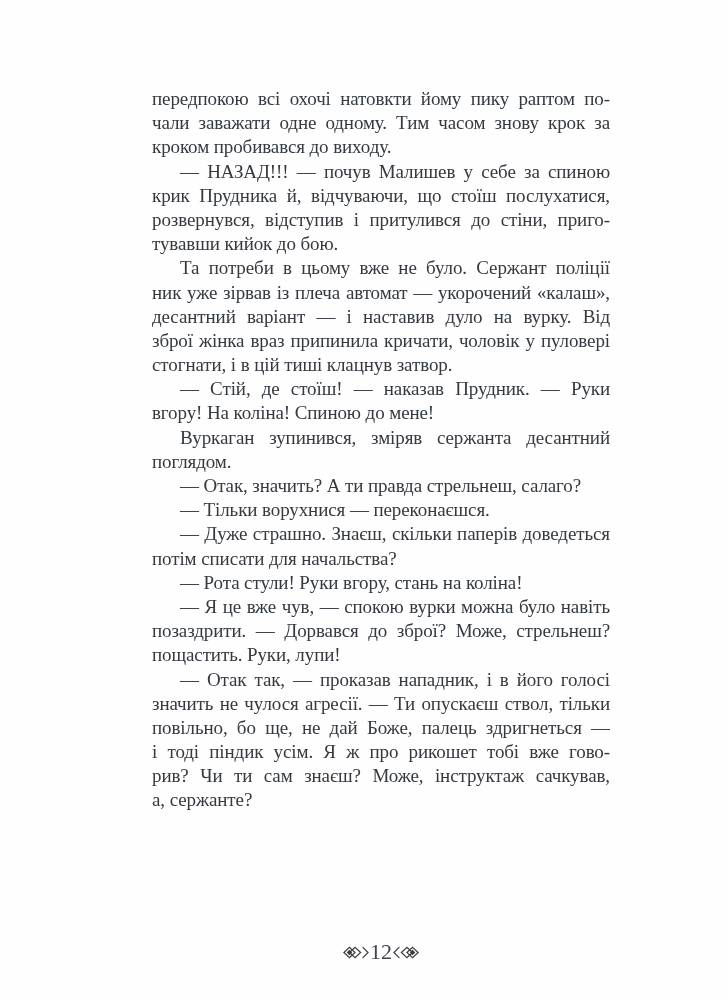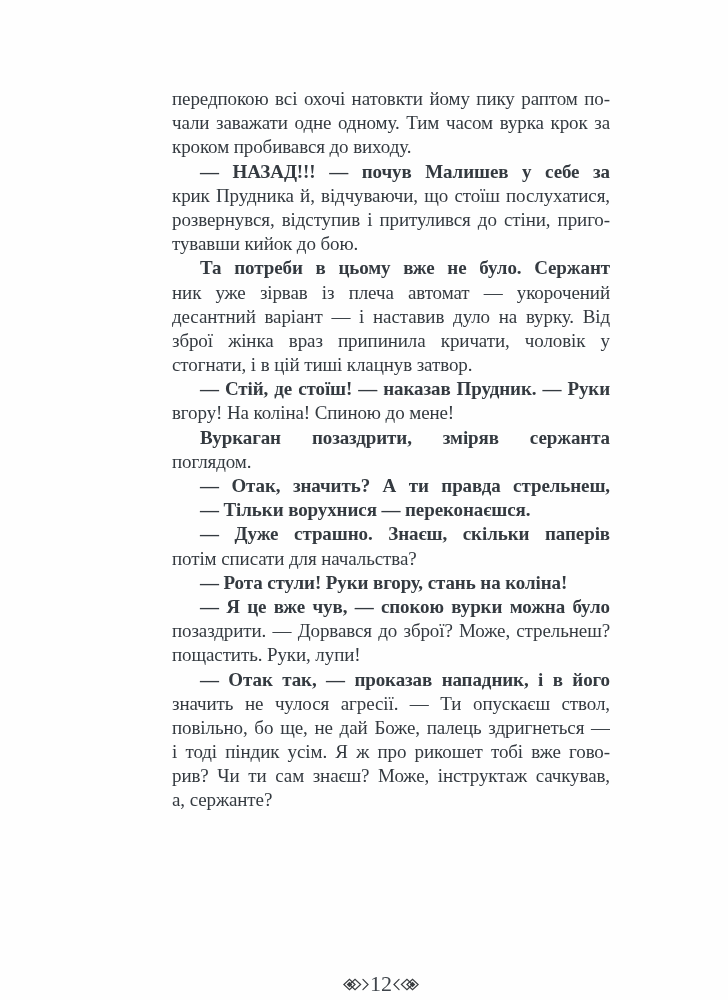--- a/index.html
+++ b/index.html
@@ -30,39 +30,36 @@
     letter-spacing: -0.1px;
     color: #343a40;
   }
   .line {
     height: 24.2px;
     overflow: hidden;
     text-align: justify;
     text-align-last: justify;
     white-space: normal;
     hyphens: none;
-    margin-left: 20px;
   }
   .line.last {
     text-align-last: left;
   }
   .line.indent {
     text-indent: 28px;
-    font-weight: bold;
   }
   .footer {
     position: absolute;
     left: 152px;
     top: 939px;
     width: 458px;
     height: 26px;
     display: flex;
     justify-content: center;
     align-items: center;
-    margin-top: 32px;
   }
   .page-number {
     font-size: 22px;
     line-height: 26px;
     color: #3e444a;
   }
   .ornament {
     width: 29px;
     height: 13px;
     display: block;
@@ -82,34 +79,34 @@
     stroke: none;
   }
 </style>
 </head>
 <body>
 
 <div class="page">
 
   <div class="text-block">
       <div class="line">передпокою всі охочі натовкти йому пику раптом по-</div>
-      <div class="line">чали заважати одне одному. Тим часом вурка крок за</div>
+      <div class="line">чали заважати одне одному. Тим часом знову крок за</div>
       <div class="line last">кроком пробивався до виходу.</div>
       <div class="line indent">— НАЗАД!!! — почув Малишев у себе за спиною</div>
       <div class="line">крик Прудника й, відчуваючи, що стоїш послухатися,</div>
       <div class="line">розвернувся, відступив і притулився до стіни, приго-</div>
       <div class="line last">тувавши кийок до бою.</div>
       <div class="line indent">Та потреби в цьому вже не було. Сержант поліції Пруд-</div>
       <div class="line">ник уже зірвав із плеча автомат — укорочений «калаш»,</div>
       <div class="line">десантний варіант — і наставив дуло на вурку. Від вигляду</div>
       <div class="line">зброї жінка враз припинила кричати, чоловік у пуловері —</div>
       <div class="line last">стогнати, і в цій тиші клацнув затвор.</div>
       <div class="line indent">— Стій, де стоїш! — наказав Прудник. — Руки</div>
       <div class="line last">вгору! На коліна! Спиною до мене!</div>
-      <div class="line indent">Вуркаган позаздрити, зміряв сержанта глузливим</div>
+      <div class="line indent">Вуркаган зупинився, зміряв сержанта десантний</div>
       <div class="line last">поглядом.</div>
       <div class="line indent last">— Отак, значить? А ти правда стрельнеш, салаго?</div>
       <div class="line indent last">— Тільки ворухнися — переконаєшся.</div>
       <div class="line indent">— Дуже страшно. Знаєш, скільки паперів доведеться</div>
       <div class="line last">потім списати для начальства?</div>
       <div class="line indent last">— Рота стули! Руки вгору, стань на коліна!</div>
       <div class="line indent">— Я це вже чув, — спокою вурки можна було навіть</div>
       <div class="line">позаздрити. — Дорвався до зброї? Може, стрельнеш?</div>
       <div class="line last">пощастить. Руки, лупи!</div>
       <div class="line indent">— Отак так, — проказав нападник, і в його голосі</div>

